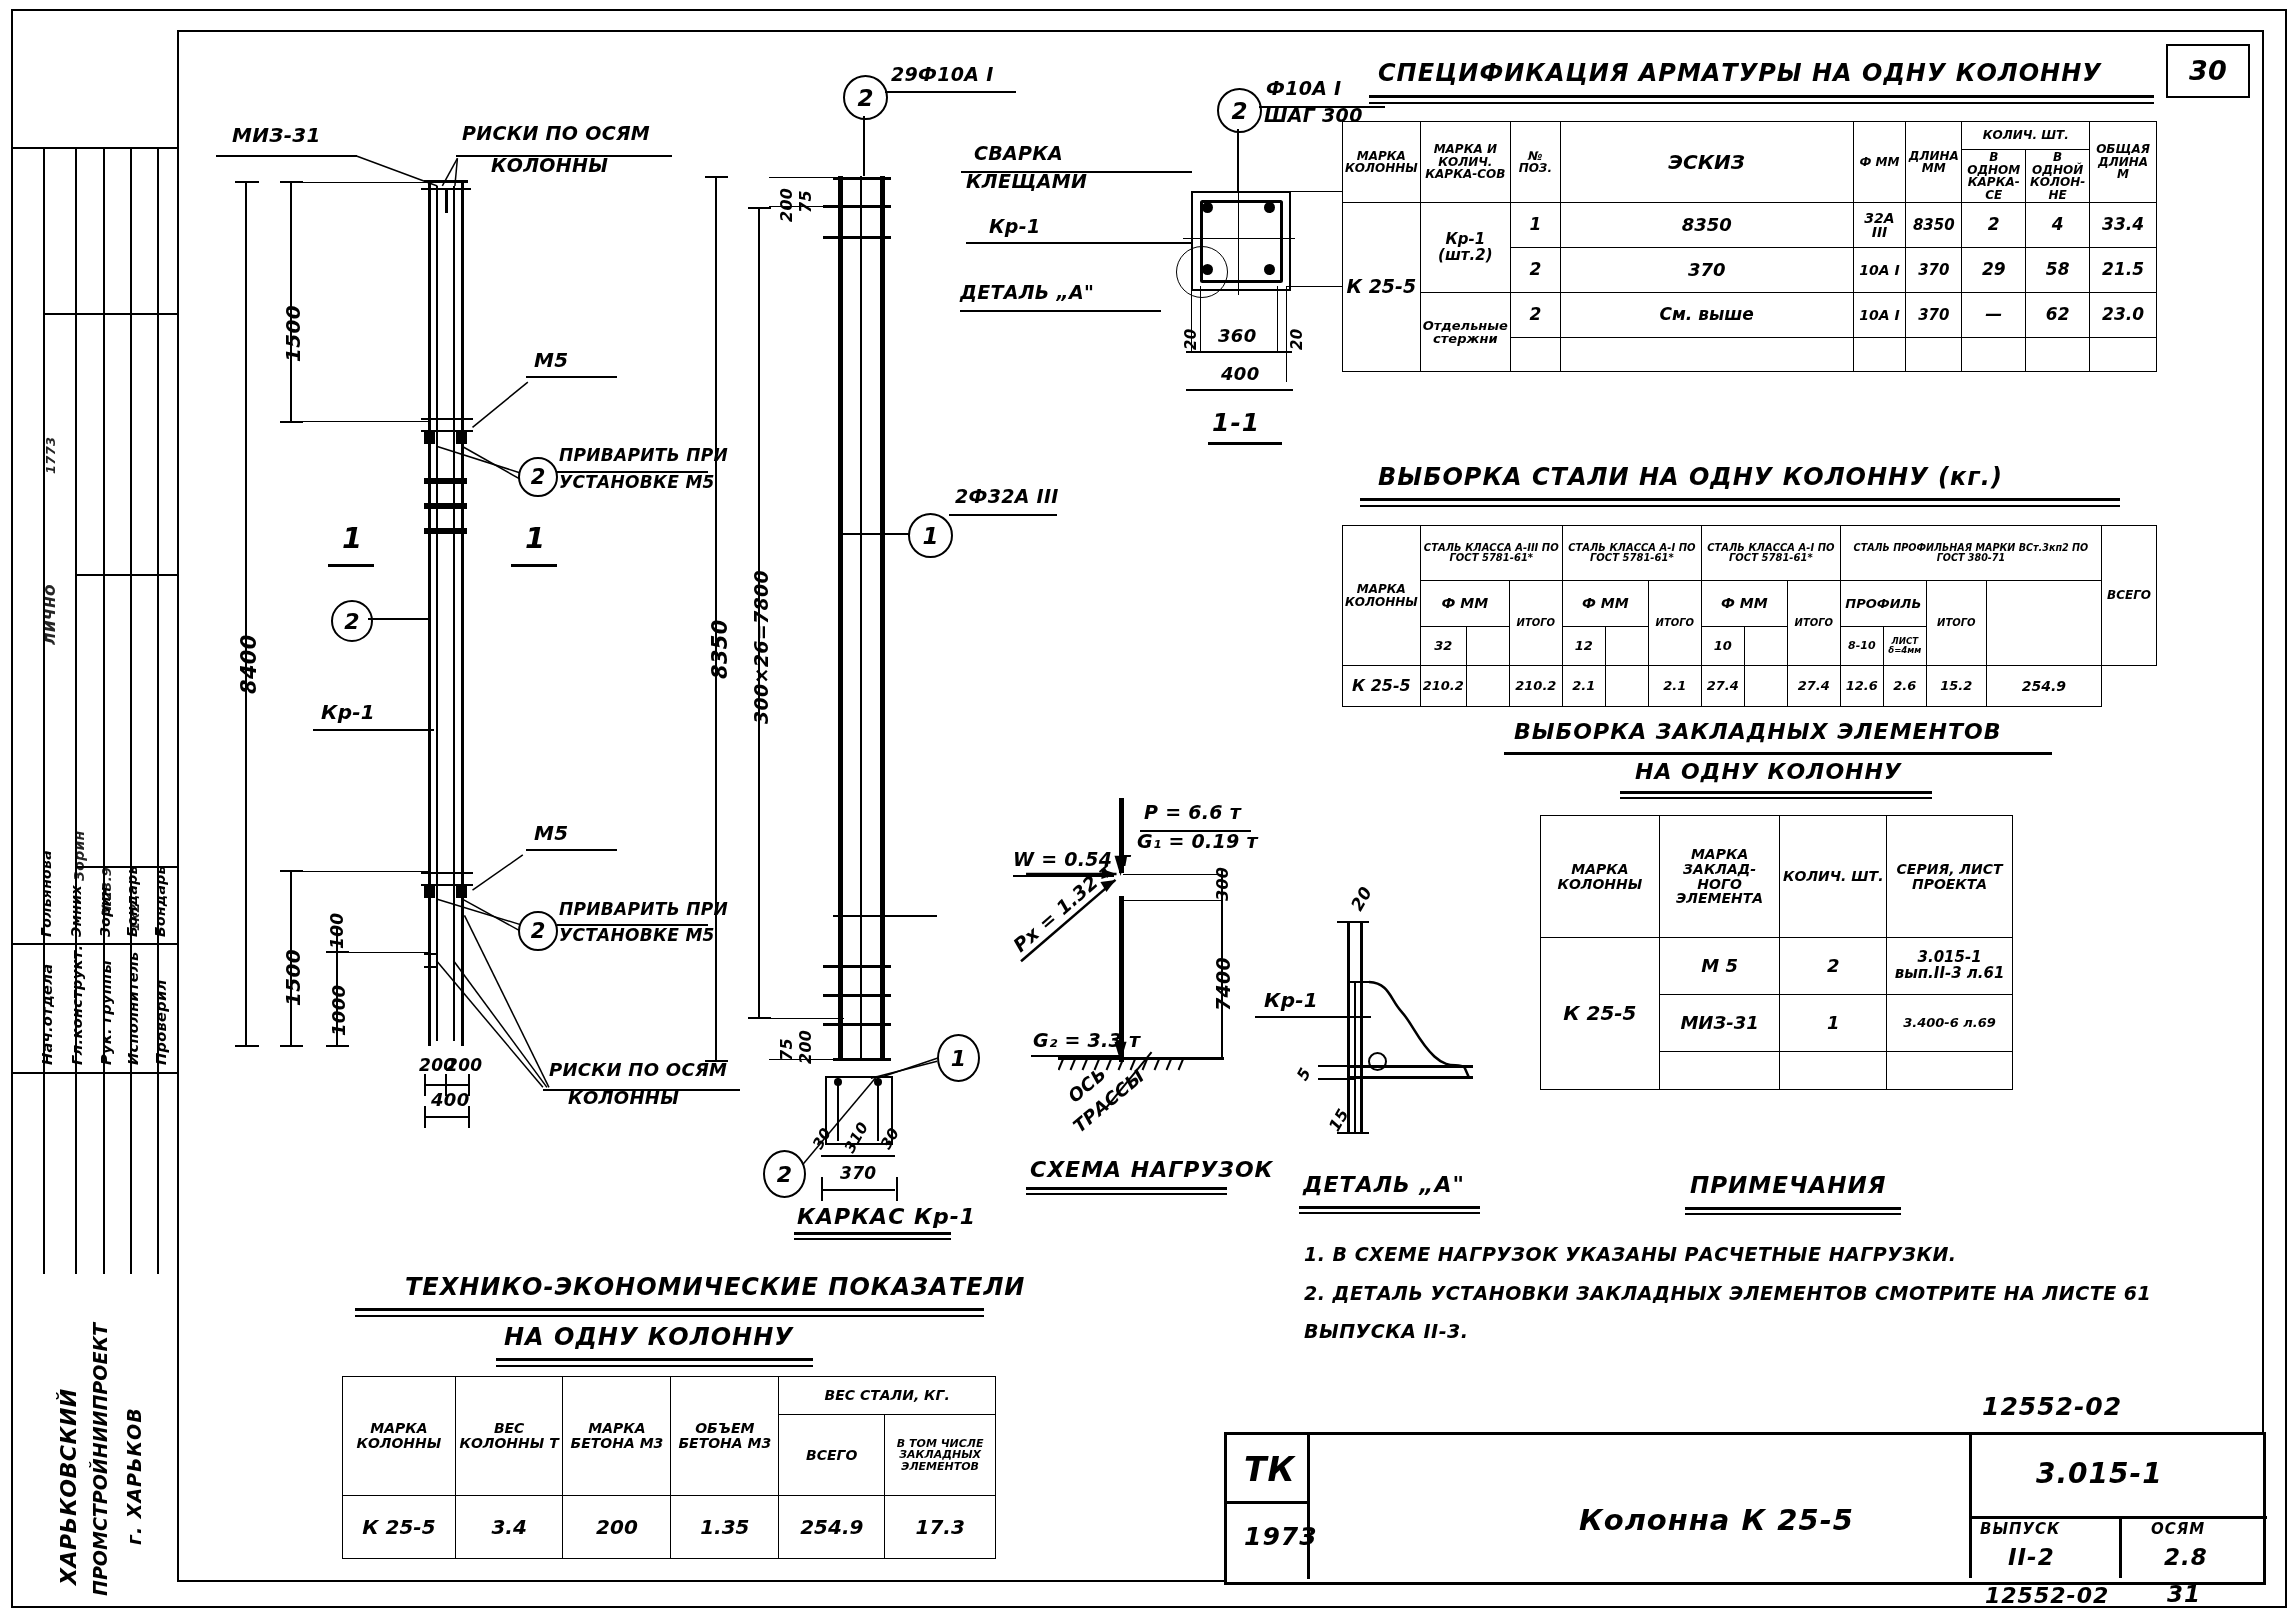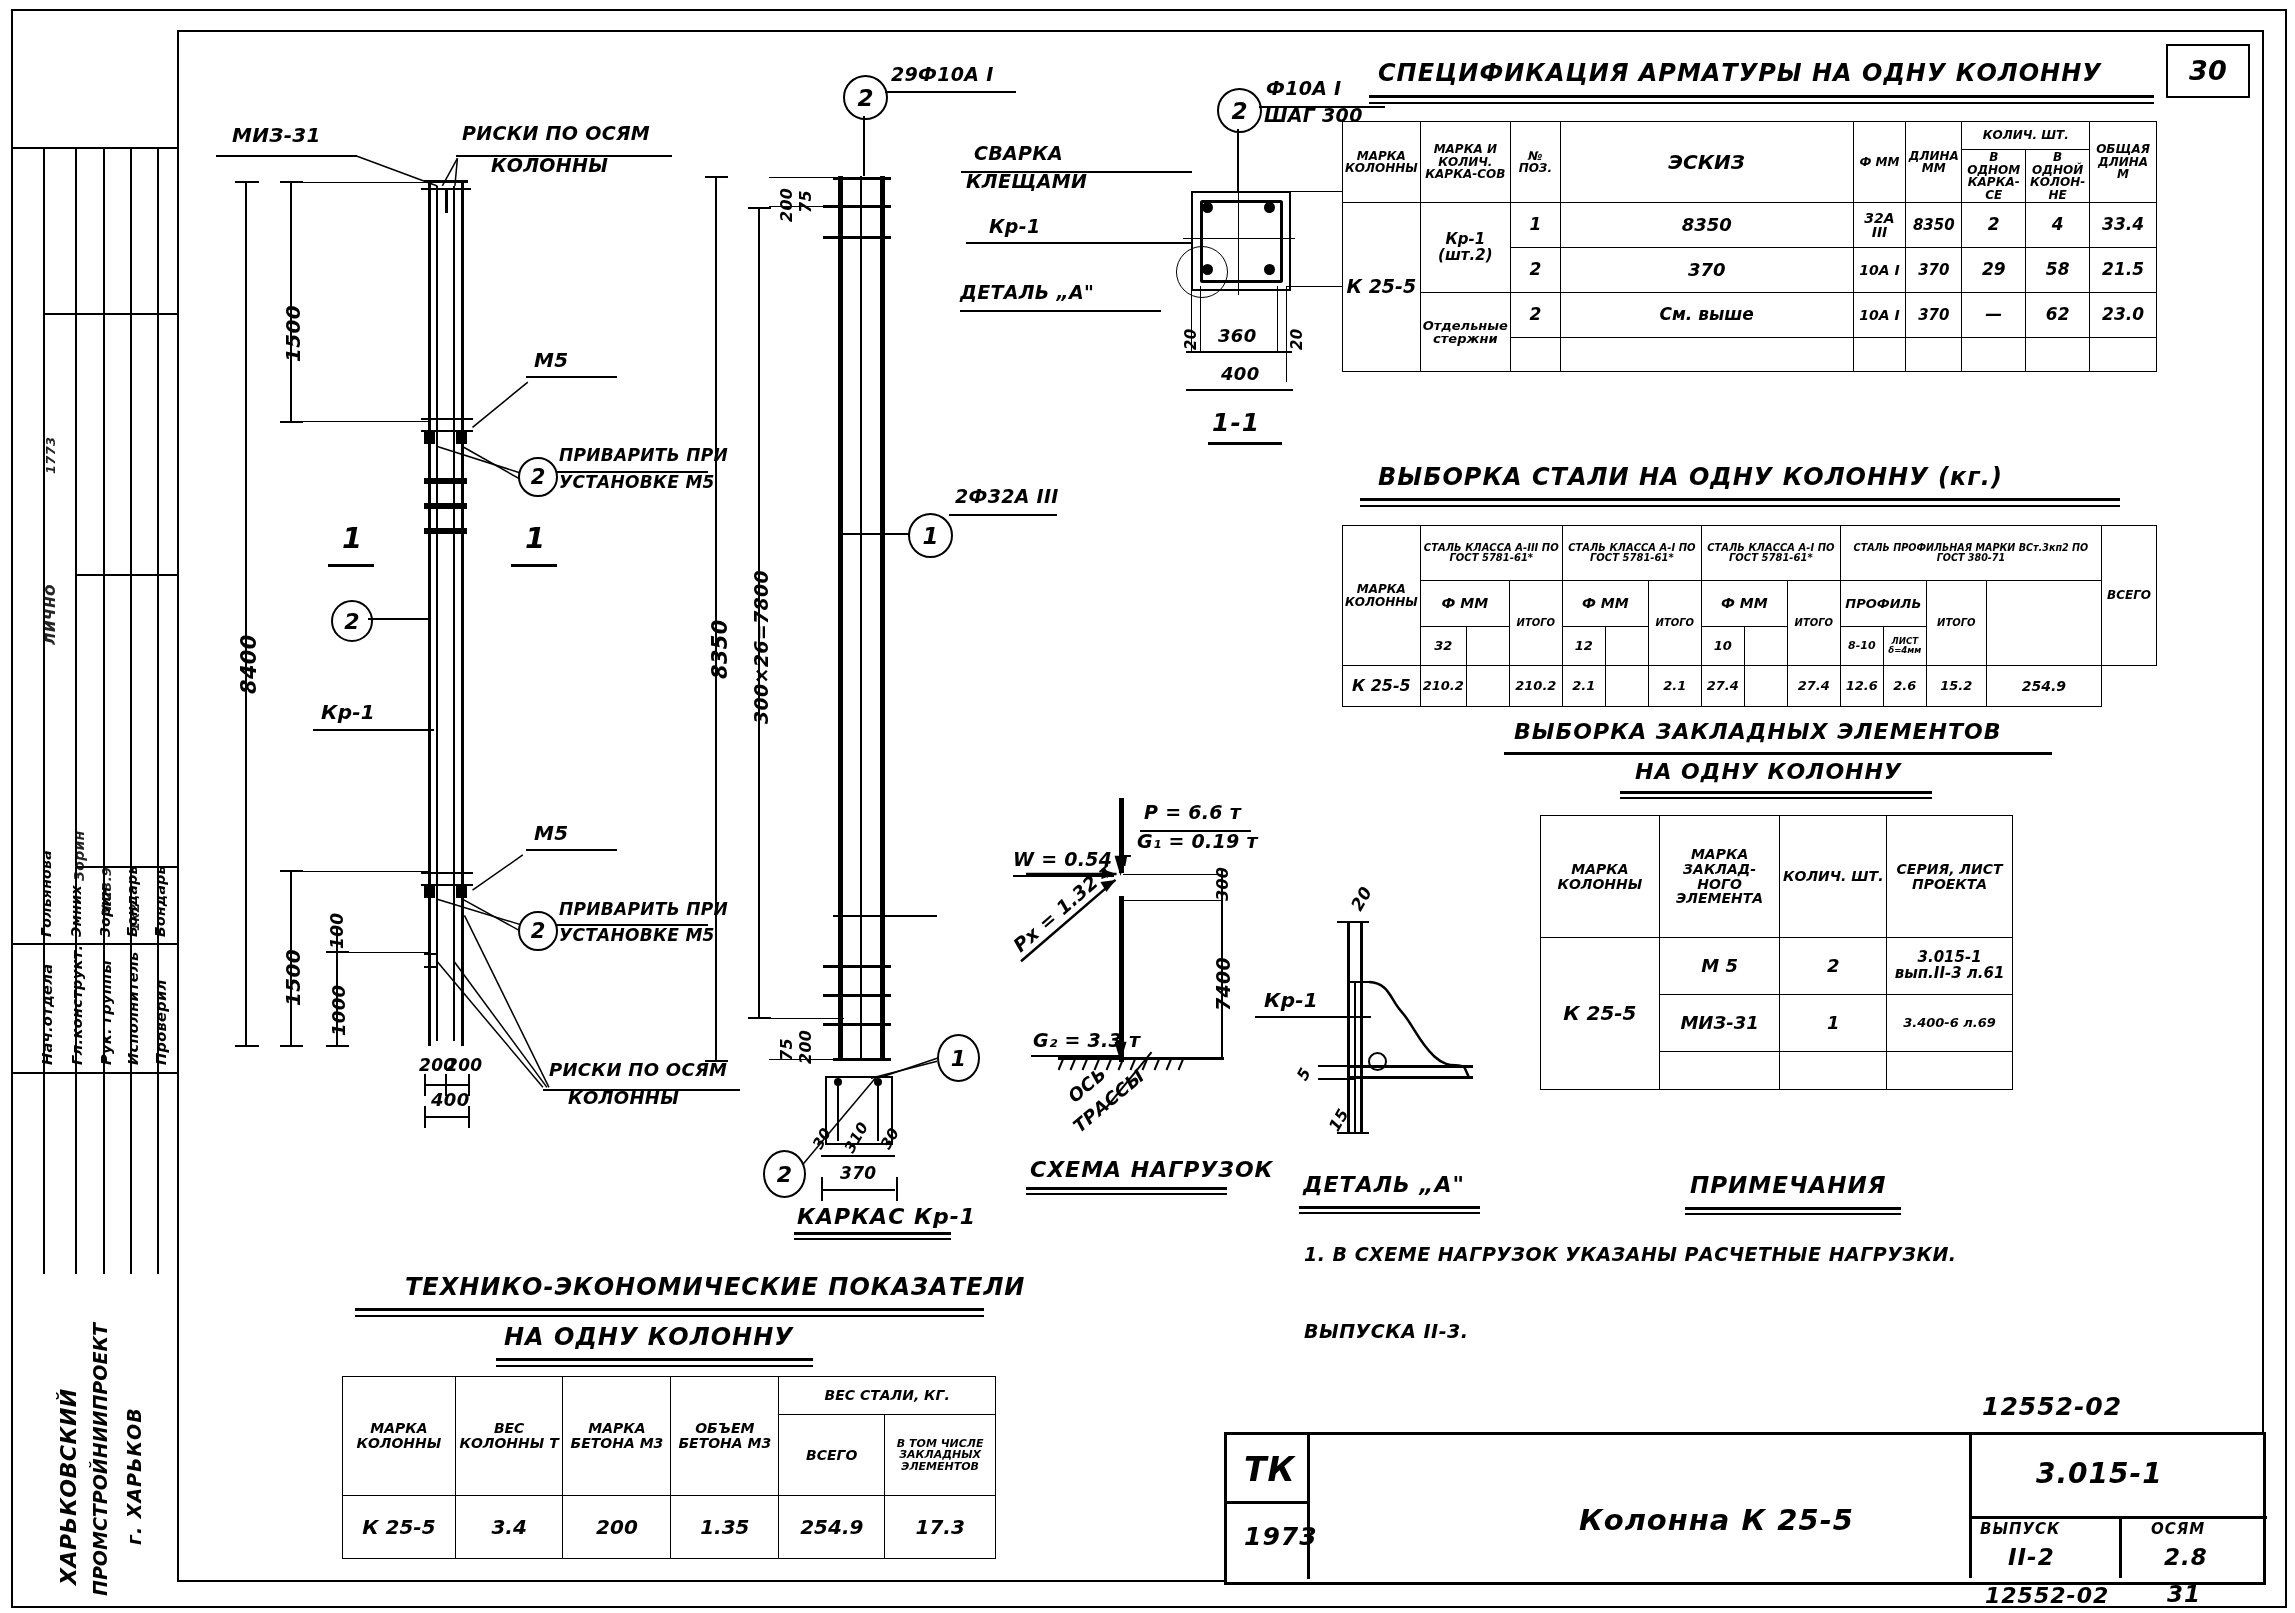--- a/index.html
+++ b/index.html
@@ -562,20 +562,21 @@
 
   <div class="abs ttl" style="left:1303px;top:1172px;font-size:22px;">ДЕТАЛЬ „А"</div>
   <div class="ln h" style="left:1299px;top:1206px;width:181px;height:3px;"></div>
   <div class="ln h" style="left:1299px;top:1212px;width:181px;height:2px;"></div>
 
   <div class="abs ttl" style="left:1690px;top:1172px;font-size:23px;">ПРИМЕЧАНИЯ</div>
   <div class="ln h" style="left:1685px;top:1207px;width:216px;height:3px;"></div>
   <div class="ln h" style="left:1685px;top:1213px;width:216px;height:2px;"></div>
 
   <div class="abs hand" style="left:1304px;top:1245px;font-size:19px;letter-spacing:0.5px;">1. В СХЕМЕ НАГРУЗОК УКАЗАНЫ РАСЧЕТНЫЕ НАГРУЗКИ.</div>
+  <div class="abs hand" style="left:1304px;top:1284px;font-size:19px;letter-spacing:0.5px;">2. ДЕТАЛЬ УСТАНОВКИ ЗАКЛАДНЫХ ЭЛЕМЕНТОВ СМОТРИТЕ НА ЛИСТЕ 61</div>
   <div class="abs hand" style="left:1304px;top:1322px;font-size:19px;letter-spacing:0.5px;">    ВЫПУСКА II-3.</div>
 
   <div class="abs ttl" style="left:363px;top:1273px;font-size:24px;margin-left:42px;">ТЕХНИКО-ЭКОНОМИЧЕСКИЕ ПОКАЗАТЕЛИ</div>
   <div class="ln h" style="left:355px;top:1308px;width:629px;height:3px;"></div>
   <div class="ln h" style="left:355px;top:1315px;width:629px;height:2px;"></div>
   <div class="abs ttl" style="left:504px;top:1323px;font-size:24px;">НА ОДНУ КОЛОННУ</div>
   <div class="ln h" style="left:496px;top:1358px;width:317px;height:3px;"></div>
   <div class="ln h" style="left:496px;top:1365px;width:317px;height:2px;"></div>
 
   <table class="dwg" style="left:342px;top:1376px;width:654px;font-size:14px;">

